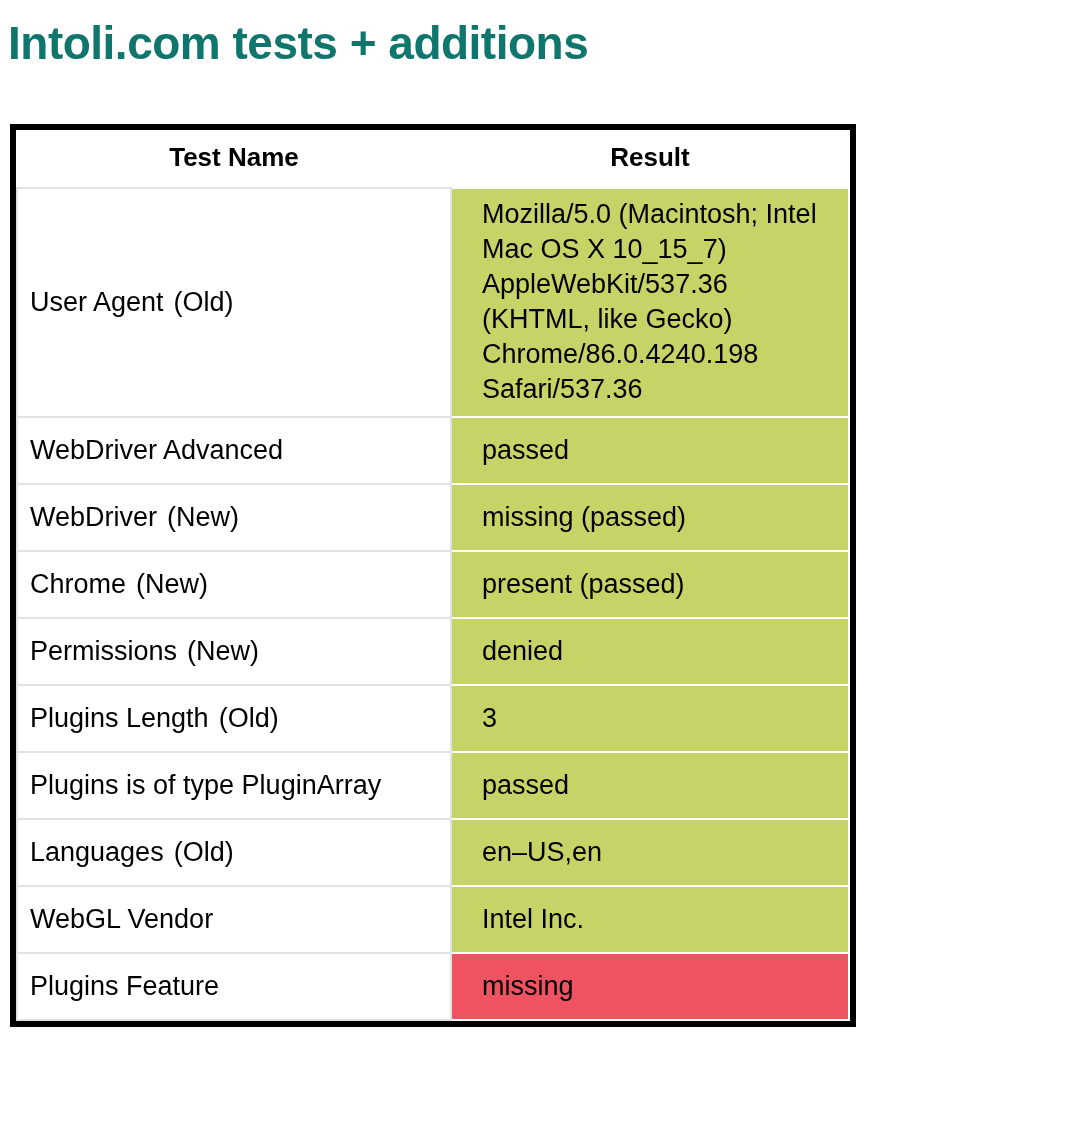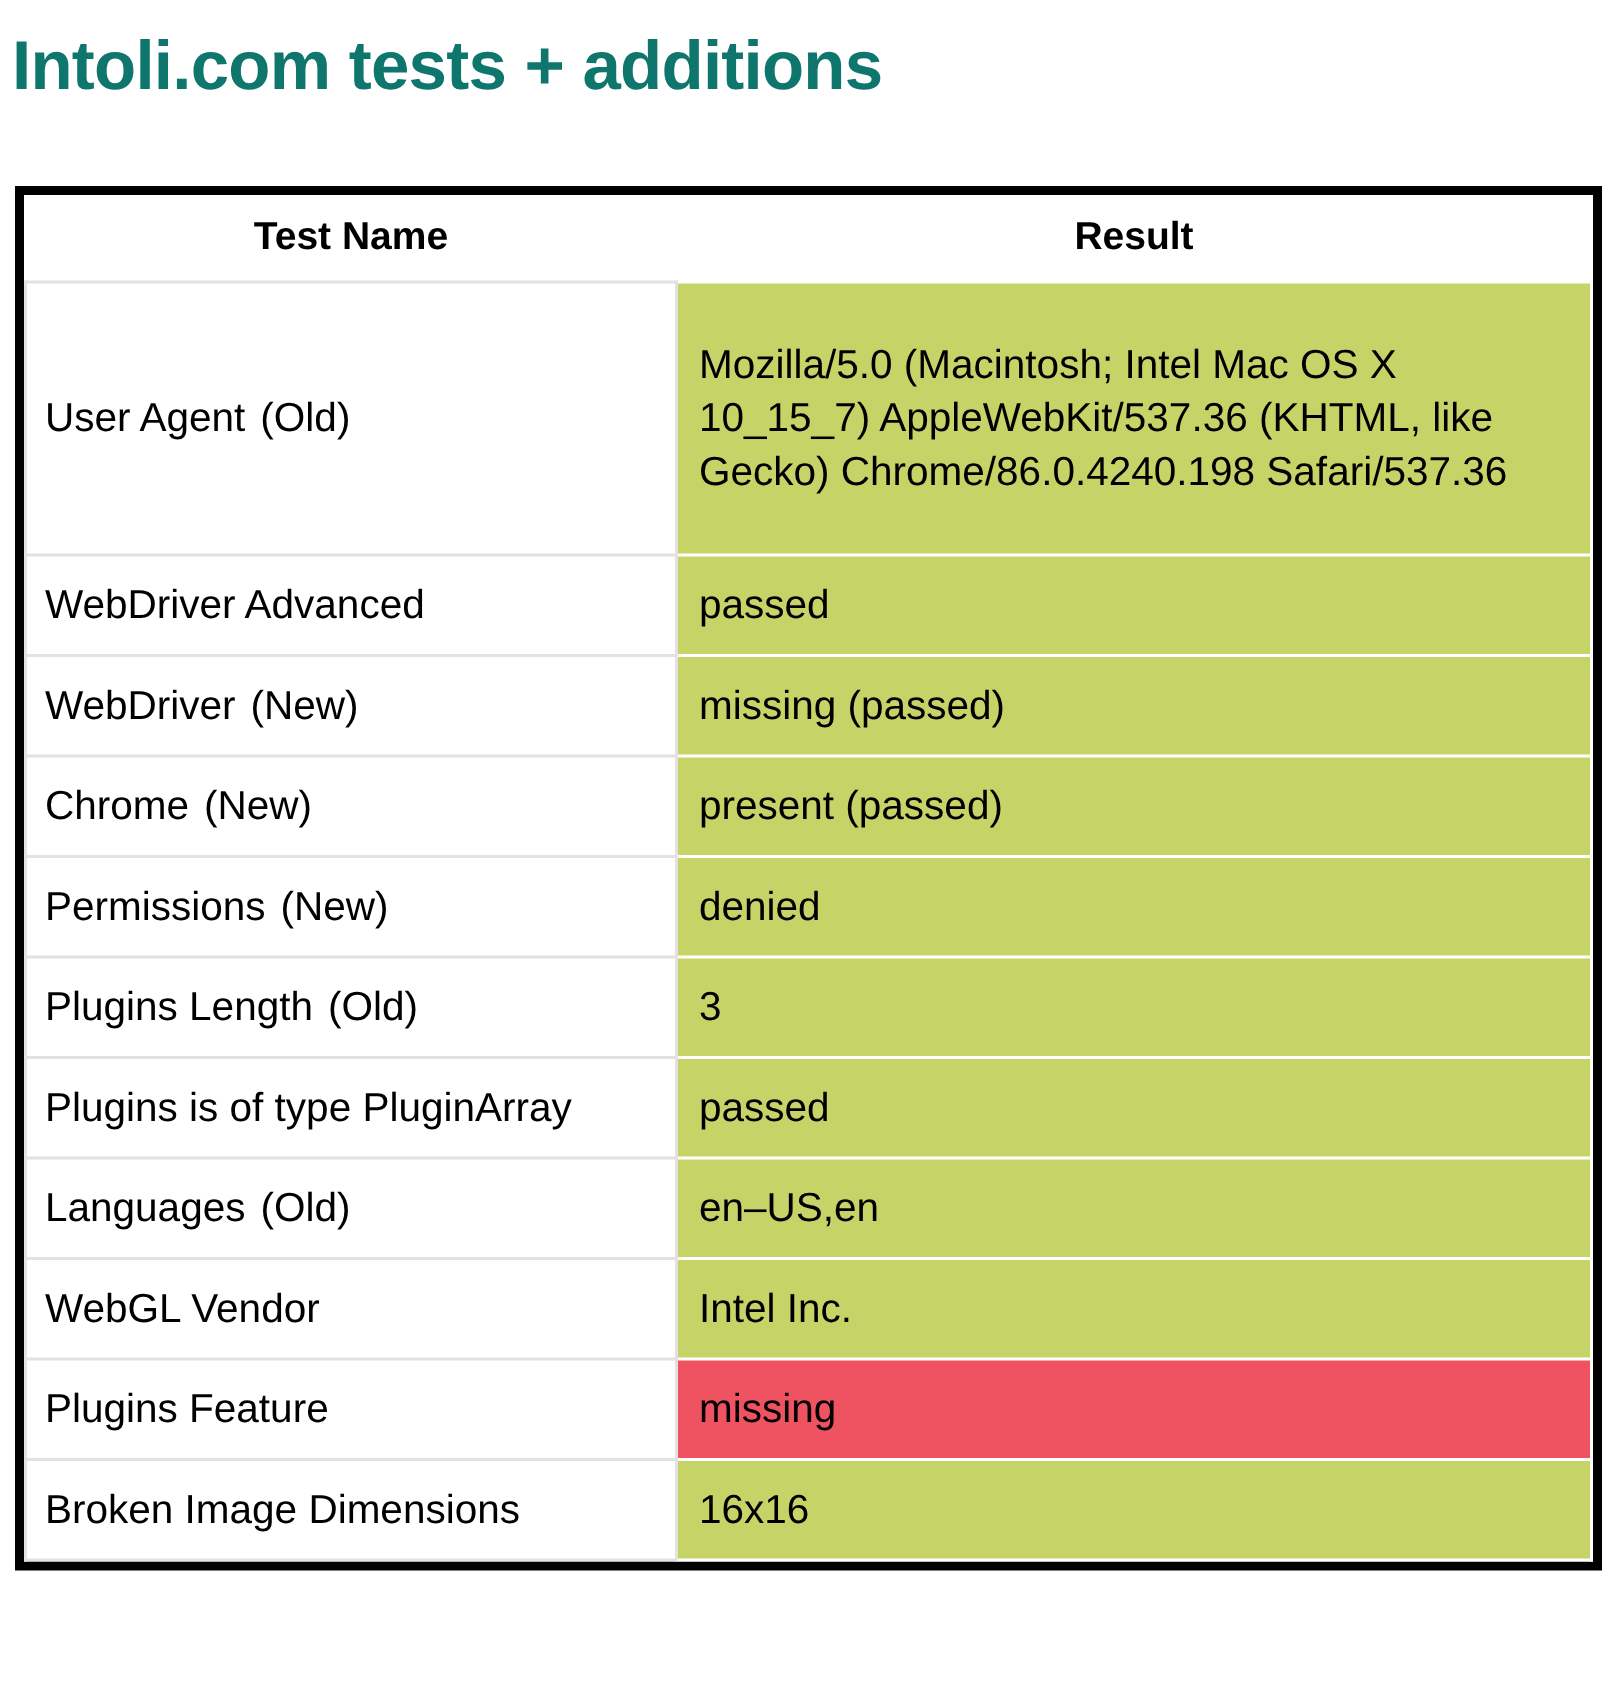--- a/index.html
+++ b/index.html
@@ -23,21 +23,21 @@
     line-height: 1.0;
     margin: 20px 0 0 8px;
     color: #0f766e;
     white-space: nowrap;
   }
 
   .table-frame {
     position: absolute;
     left: 10px;
     top: 124px;
-    width: 1058px;
+    width: 846px;
     border: 6px solid #000000;
     border-bottom-width: 6px;
     background: #ffffff;
   }
 
   table.results {
     width: 100%;
     border-collapse: collapse;
     table-layout: fixed;
   }
@@ -84,21 +84,21 @@
     white-space: nowrap;
   }
   .age-tag {
     text-align: right;
     white-space: nowrap;
   }
   .age-tag:empty { display: none; }
 
   tbody td.result-cell {
     border: 2px solid #ffffff;
-    padding-left: 14px;
+    padding-left: 30px;
     padding-right: 8px;
     word-break: break-word;
   }
   tbody tr.status-pass td.result-cell { background: #c6d467; }
   tbody tr.status-fail td.result-cell { background: #ef5260; }
 
   tbody tr.tall-row td { height: 182px; }
   tbody tr.std-row td { height: 67px; }
 </style>
 </head>
@@ -198,23 +198,15 @@
           <td class="result-cell">Intel Inc.</td>
         </tr>
         <tr class="std-row status-fail">
           <td class="name-cell">
             <div class="name-inner">
               <span class="test-label">Plugins Feature</span>
             </div>
           </td>
           <td class="result-cell">missing</td>
         </tr>
-        <tr class="std-row status-pass">
-          <td class="name-cell">
-            <div class="name-inner">
-              <span class="test-label">Broken Image Dimensions</span>
-            </div>
-          </td>
-          <td class="result-cell">16x16</td>
-        </tr>
       </tbody>
   </table>
 </div>
 
 </body></html>

